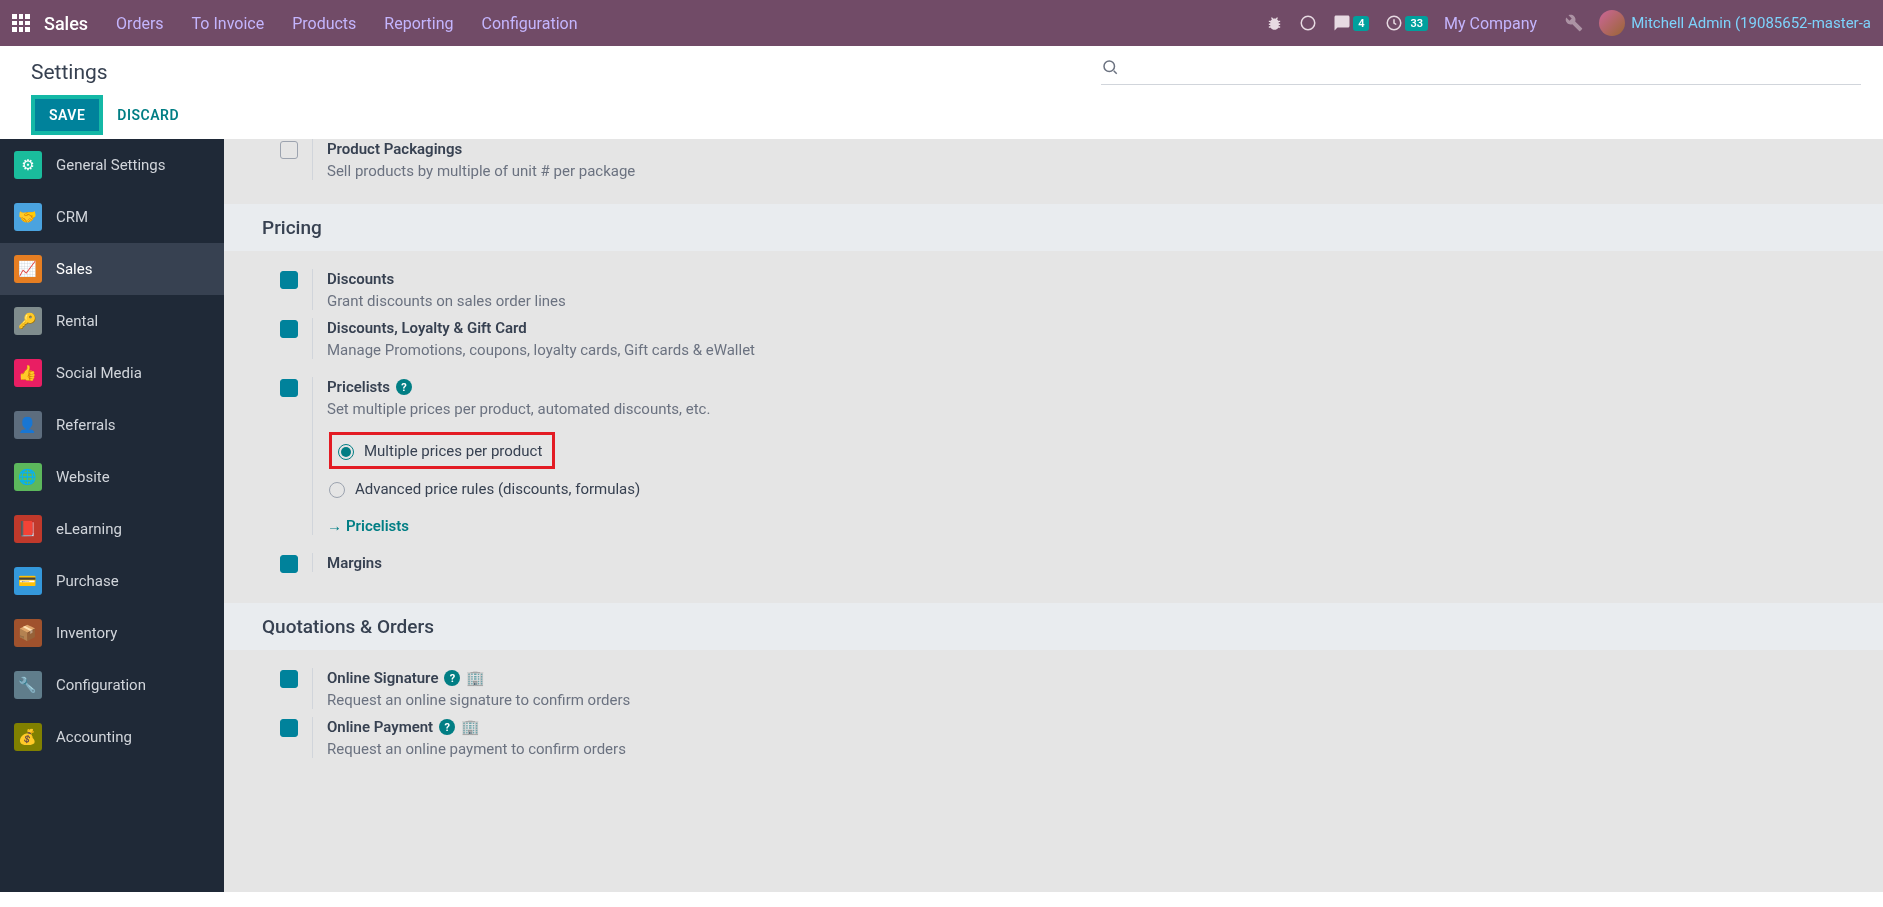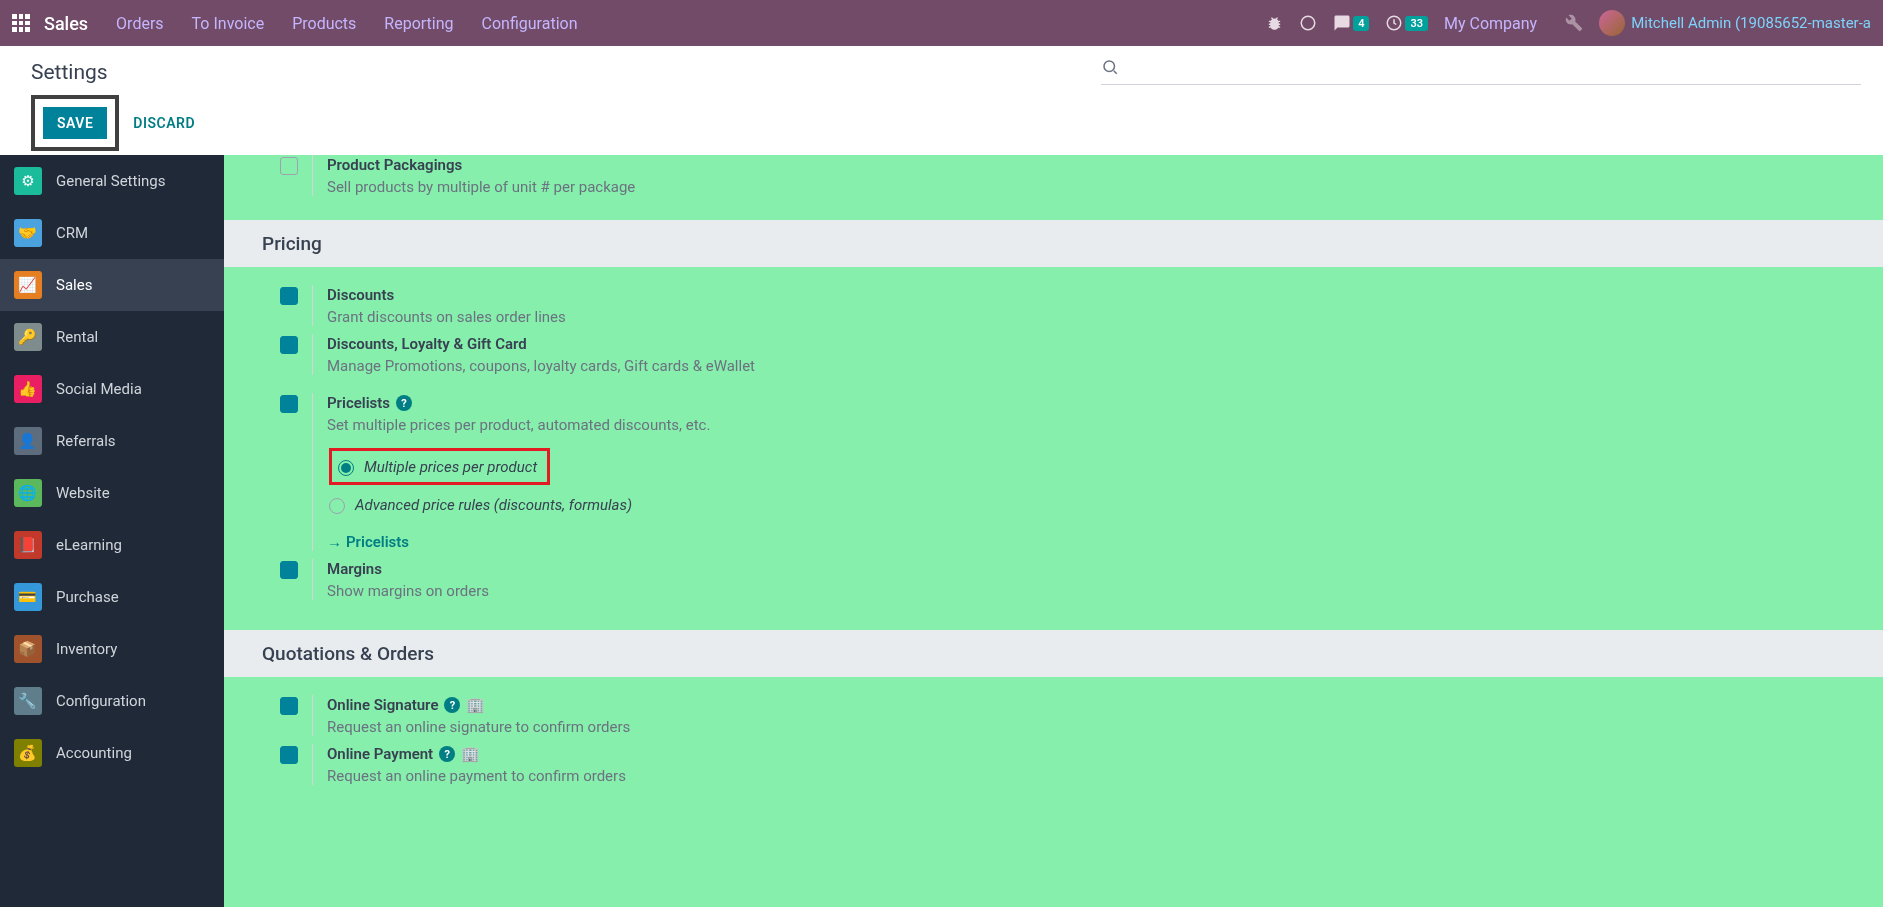--- a/index.html
+++ b/index.html
@@ -30,21 +30,21 @@
 .cp-top { display: flex; align-items: center; justify-content: space-between; margin-bottom: 10px; }
 .cp-title { font-size: 21px; color: #374151; }
 .search-wrap { width: 760px; border-bottom: 1px solid #d1d5db; display: flex; align-items: center; padding-bottom: 4px; margin-right: 6px; }
 .search-input { border: none; outline: none; font-size: 15px; color: #6b7280; width: 100%; }
 .search-input::placeholder { color: #9ca3af; }
 .search-glass { color: #6b7280; font-size: 18px; }
 
 .cp-buttons { display: flex; align-items: center; gap: 10px; }
 .save-btn { background: #00829B; color: #fff; border: none; padding: 8px 14px; font-size: 14px; font-weight: 600; letter-spacing: 0.5px; cursor: pointer; }
 .discard-btn { background: transparent; color: #017e84; border: none; padding: 8px 4px; font-size: 14px; font-weight: 600; letter-spacing: 0.5px; cursor: pointer; }
-.save-highlight { border: 4px solid #404040; padding: 8px; display: inline-block; }
+.save-highlight { border: 4px solid #14b8a6; padding: 0; display: inline-block; }
 
 
 .main { display: flex; height: calc(907px - 46px - 108px); }
 .sidebar { width: 224px; background: #1f2937; color: #d1d5db; overflow-y: auto; position: relative; }
 .sidebar::-webkit-scrollbar { width: 14px; }
 .sidebar-item { display: flex; align-items: center; padding: 12px 14px; font-size: 15px; cursor: pointer; gap: 14px; }
 .sidebar-item.active { background: #374151; color: #fff; }
 .sb-icon { width: 28px; height: 28px; border-radius: 3px; display: flex; align-items: center; justify-content: center; font-size: 15px; color: #fff; }
 .sb-icon.teal { background: #1abc9c; }
 .sb-icon.blue { background: #4aa3df; }
@@ -52,35 +52,35 @@
 .sb-icon.gray { background: #7f8c8d; }
 .sb-icon.pink { background: #e91e63; }
 .sb-icon.darkgray { background: #5d6d7e; }
 .sb-icon.green { background: #5cb85c; }
 .sb-icon.red { background: #c0392b; }
 .sb-icon.lightblue { background: #3498db; }
 .sb-icon.brown { background: #a0522d; }
 .sb-icon.slate { background: #607d8b; }
 .sb-icon.olive { background: #808000; }
 
-.content { flex: 1; overflow-y: auto; background: #86efac; }
+.content { flex: 1; overflow-y: auto; background: #e5e5e5; }
 
 .section-header { background: #e9ecef; padding: 12px 38px; font-size: 19px; font-weight: 500; color: #374151; }
 
 .settings-grid { display: grid; grid-template-columns: 1fr; gap: 8px 80px; padding: 18px 38px 30px 56px; }
 .setting-row { display: flex; align-items: flex-start; gap: 14px; }
 .setting-check { width: 18px; height: 18px; border: 1px solid #9ca3af; border-radius: 3px; margin-top: 2px; flex-shrink: 0; cursor: pointer; }
 .setting-check.checked { background: #00829B; border-color: #00829B; }
 .setting-body { border-left: 1px solid #d1d5db; padding-left: 14px; flex: 1; }
 .setting-title { font-size: 15px; font-weight: 600; color: #374151; display: inline-flex; align-items: center; gap: 6px; }
 .setting-desc { font-size: 15px; color: #6b7280; margin-top: 4px; }
 .help-icon { width: 16px; height: 16px; background: #017e84; color: #fff; border-radius: 50%; font-size: 11px; display: inline-flex; align-items: center; justify-content: center; font-weight: 700; }
 .building-icon { color: #4b5563; font-size: 15px; }
 
-.radio-group { margin-top: 14px; padding-left: 2px; font-style: italic; }
+.radio-group { margin-top: 14px; padding-left: 2px; }
 .radio-row { display: flex; align-items: center; gap: 10px; margin-bottom: 10px; cursor: pointer; }
 .radio-dot { width: 16px; height: 16px; border: 1.5px solid #9ca3af; border-radius: 50%; margin-top: 3px; flex-shrink: 0; display: flex; align-items: center; justify-content: center; }
 .radio-dot.selected { border-color: #017e84; }
 .radio-dot.selected::after { content: ""; width: 10px; height: 10px; background: #017e84; border-radius: 50%; }
 .radio-label { font-size: 15px; color: #374151; }
 .radio-highlight { border: 3px solid #e31b23; padding: 6px 10px 6px 6px; display: inline-flex; align-items: center; gap: 10px; }
 
 .link-row { margin-top: 18px; }
 .link-btn { color: #017e84; font-size: 15px; font-weight: 600; cursor: pointer; display: inline-flex; align-items: center; gap: 4px; }
 
@@ -268,25 +268,24 @@
 
           <div class="link-row">
             <span class="link-btn">
               <span>→</span>
               <span>Pricelists</span>
             </span>
           </div>
         </div>
       </div>
 
-      <div class="setting-row" style="">
+      <div class="setting-row" style="margin-top:10px">
         <div class="setting-check checked"></div>
         <div class="setting-body">
           <div class="setting-title">Margins</div>
-          <div class="setting-desc">Show margins on orders</div>
         </div>
       </div>
     </div>
 
     <div class="section-header">Quotations &amp; Orders</div>
     <div class="settings-grid">
       <div class="setting-row">
         <div class="setting-check checked"></div>
         <div class="setting-body">
           <div class="setting-title">

